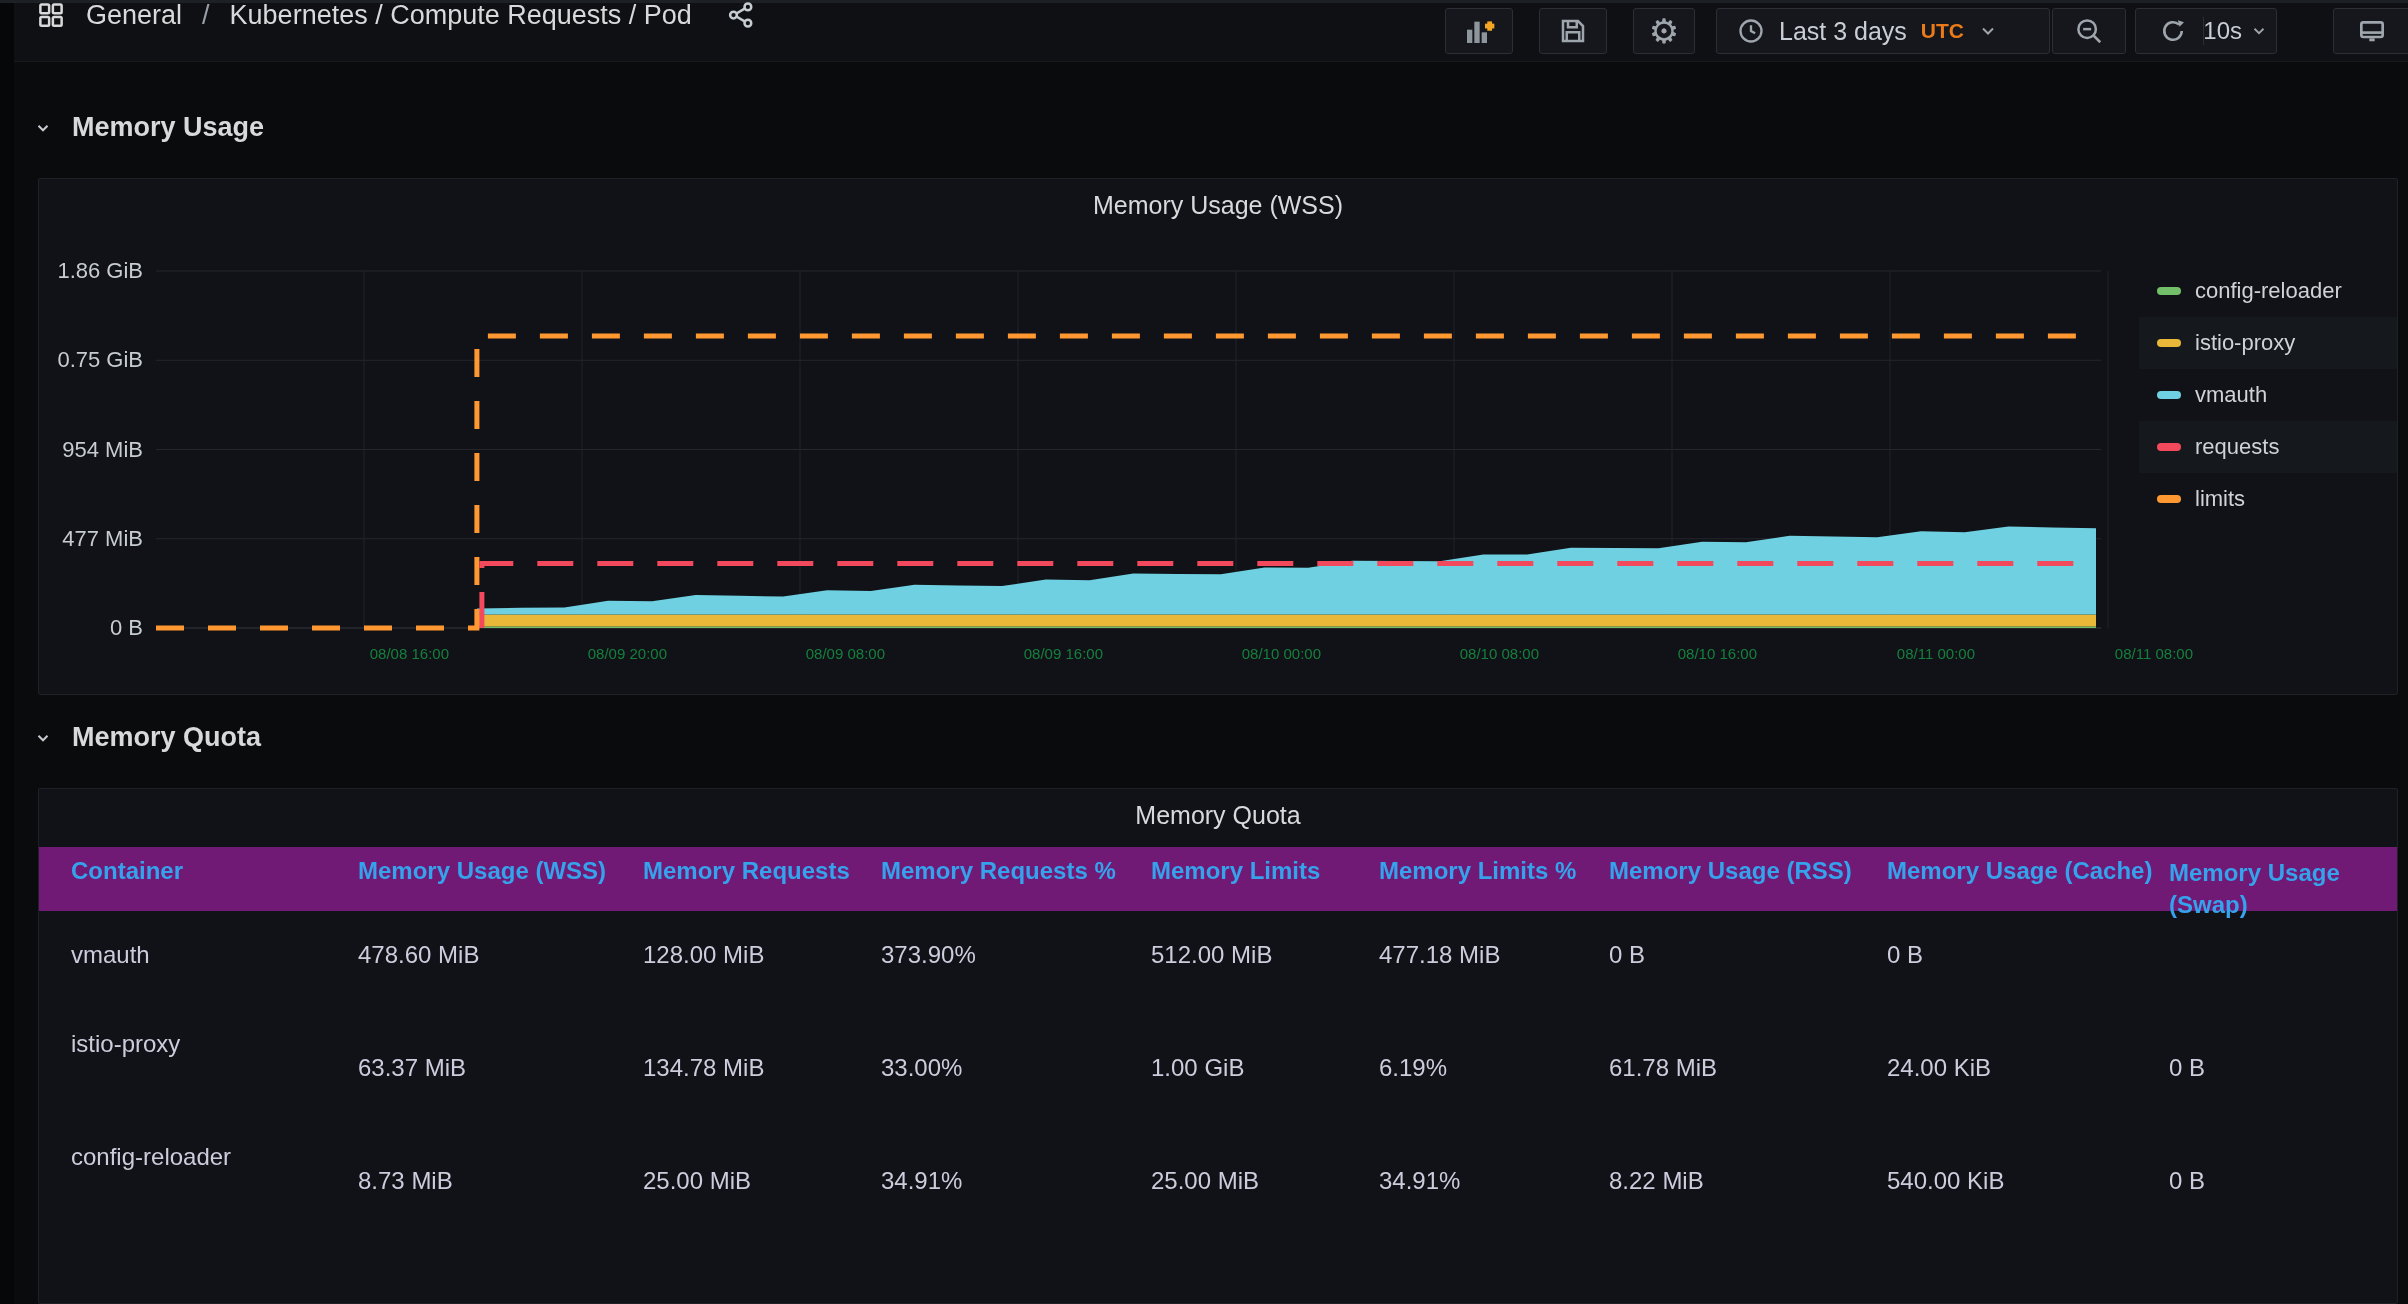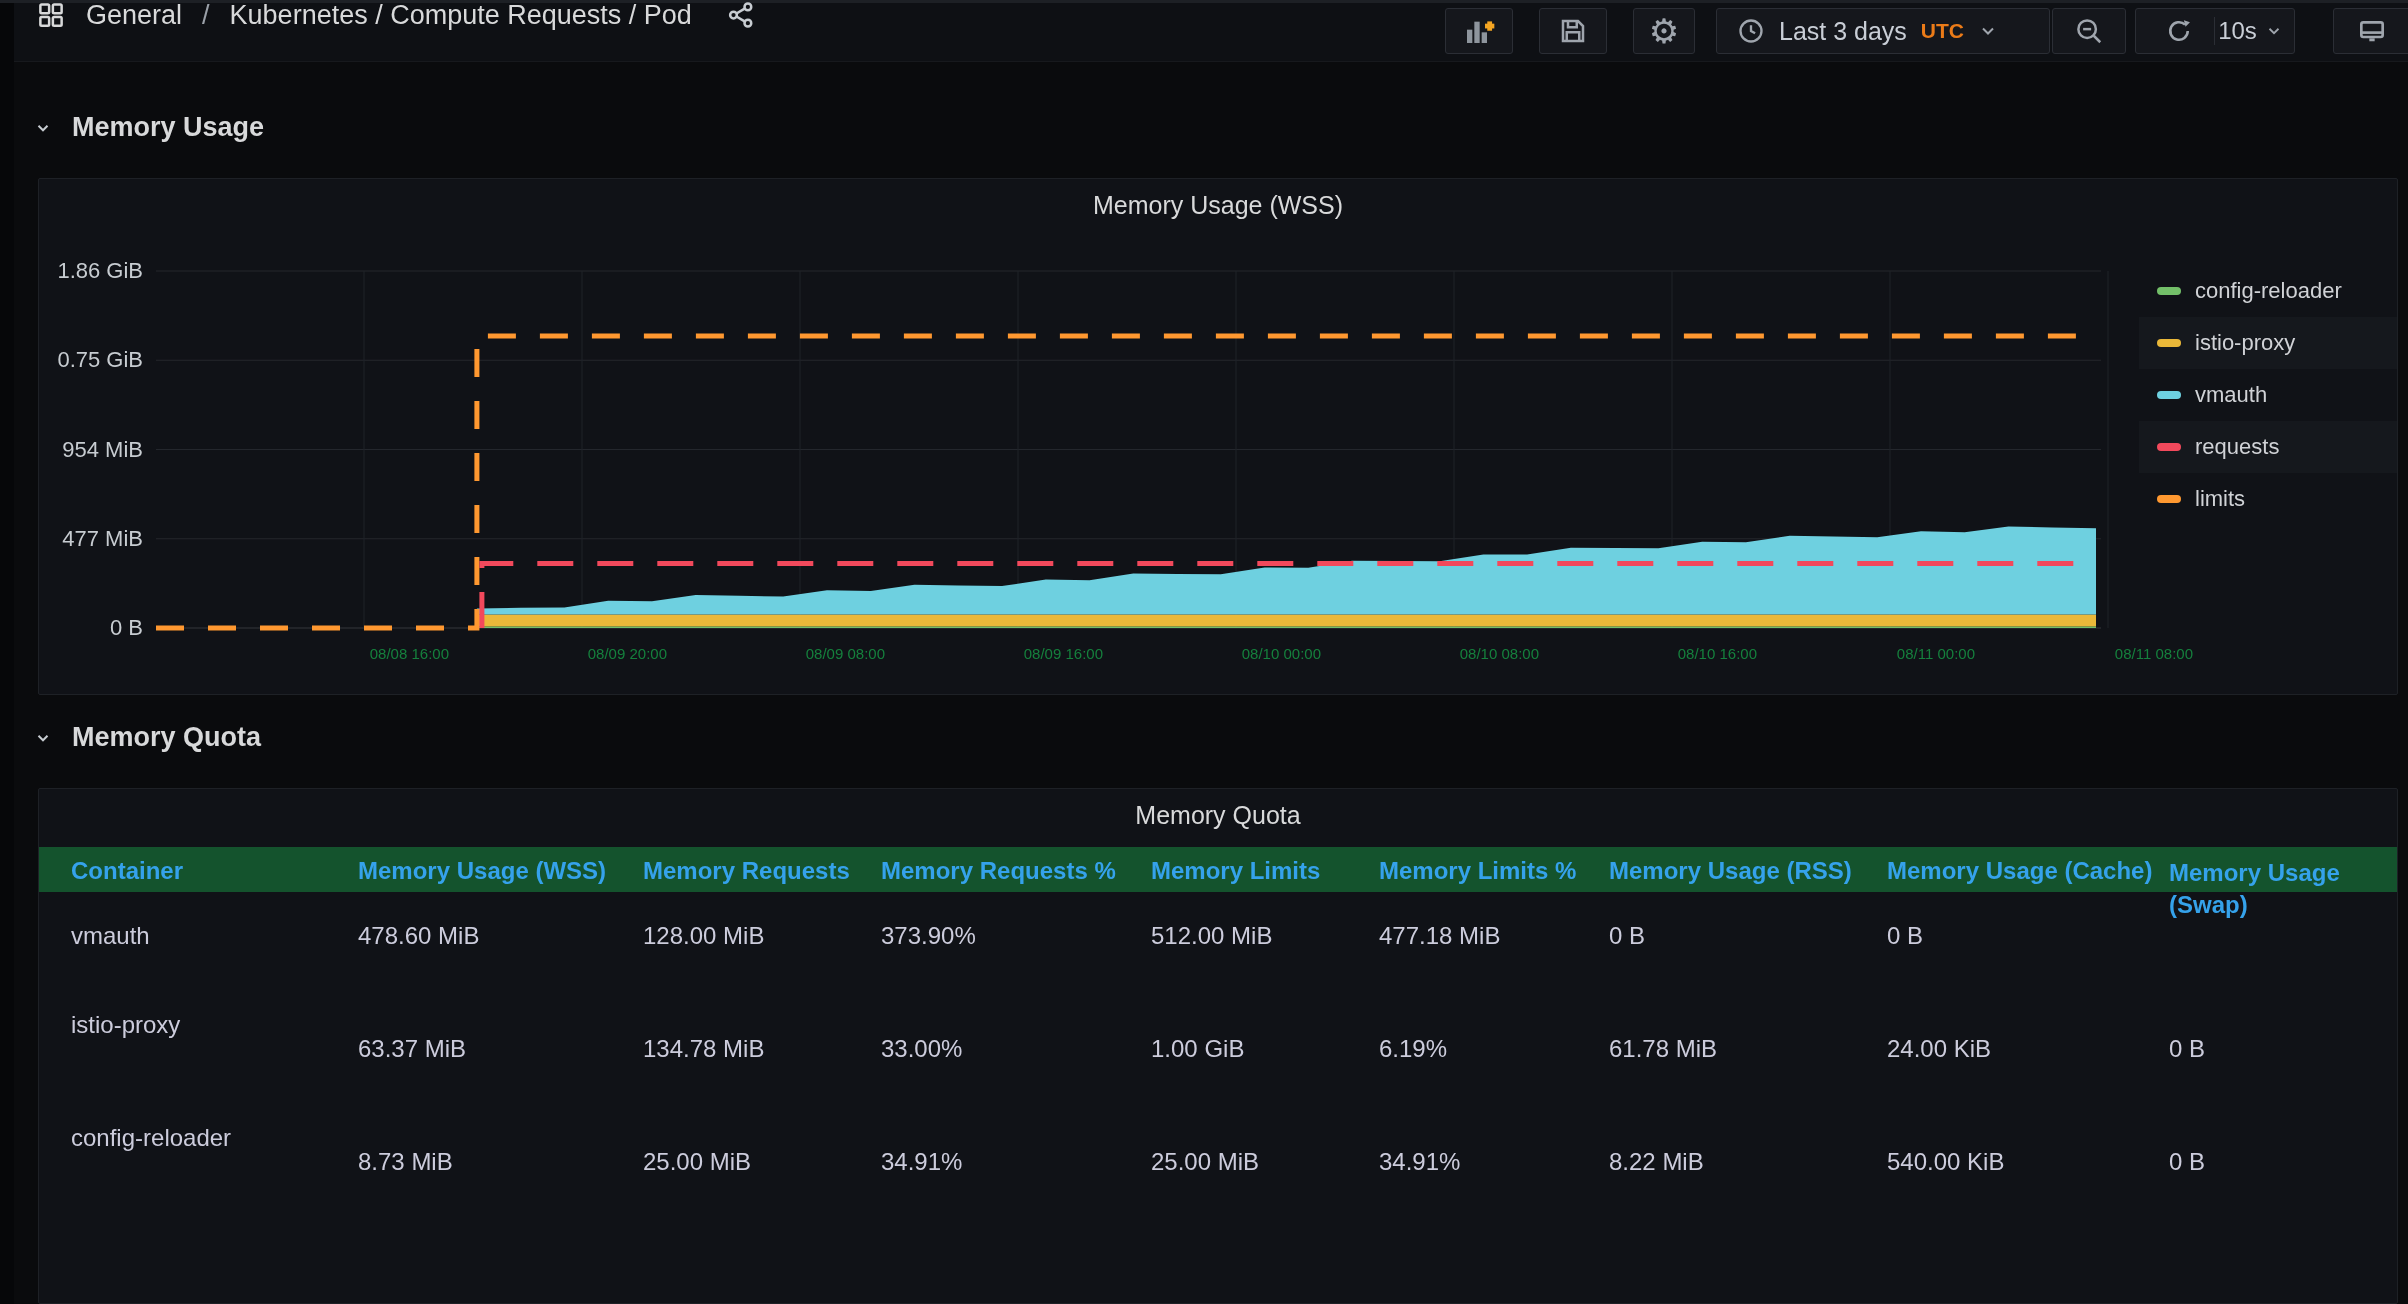--- a/index.html
+++ b/index.html
@@ -19,21 +19,21 @@
 
   .btn{position:absolute;top:8px;height:46px;background:#15171c;border:1px solid #2b2e35;
     border-radius:3px;display:flex;align-items:center;justify-content:center;color:#9fa5ad;z-index:10;cursor:pointer}
   .btn-add{left:1445px;width:68px}
   .btn-save{left:1539px;width:68px}
   .btn-gear{left:1633px;width:62px;font-size:34px}
   .btn-time{left:1716px;width:334px;justify-content:flex-start;padding:0 20px;gap:14px}
   .time-label{font-size:25px;color:#c9ced6;font-weight:500;white-space:nowrap}
   .time-tz{font-size:21px;color:#eb7b18;font-weight:700}
   .btn-zoomout{left:2052px;width:74px}
-  .btn-refresh{left:2135px;width:160px;padding:8px}
+  .btn-refresh{left:2135px;width:142px;padding:8px}
   .refresh-seg{width:74px;height:100%;display:flex;align-items:center;justify-content:center}
   .refresh-div{width:1px;height:100%;background:#2b2e35}
   .refresh-int{width:75px;height:100%;display:flex;align-items:center;justify-content:center;gap:8px;font-size:24px;color:#c9ced6;font-weight:500}
   .btn-kiosk{left:2333px;width:78px}
 
   
   .sectionrow{position:absolute;left:34px;display:flex;align-items:center;gap:20px;cursor:pointer;z-index:6}
   .section-title{font-size:27px;font-weight:700;color:#d8d9da}
   .sec-usage{top:112px}
   .sec-quota{top:722px}
@@ -52,21 +52,21 @@
   
   .legend{position:absolute;left:2100px;top:86px;width:258px}
   .legend-item{height:52px;display:flex;align-items:center;gap:14px;padding-left:18px;cursor:pointer}
   .legend-item.hl{background:#15181d}
   .legend-swatch{width:24px;height:8px;border-radius:4px;flex:0 0 auto}
   .legend-label{font-size:22px;color:#d0d2d6;white-space:nowrap}
 
   
   .tablewrap{position:absolute;left:0;top:58px;width:100%;}
   .tgrid{display:grid;grid-template-columns:287px 285px 238px 270px 228px 230px 278px 282px 1fr;padding-left:32px}
-  .thead{background:#14532d;height:45px;overflow:visible}
+  .thead{background:#701a75;height:64px;overflow:visible}
   .thead .hcell{font-size:24px;font-weight:700;color:#35a2eb;padding-top:10px;white-space:nowrap;cursor:pointer}
   .thead .hcell.wrap{white-space:normal;line-height:32px}
   .trow{height:113px}
   .trow .cell{font-size:24px;color:#ccccdc;padding-top:30px;white-space:nowrap}
   .trow.off .cell{padding-top:30px}
   .trow.off .cell.c0{padding-top:6px}
 </style>
 </head>
 <body>
 

